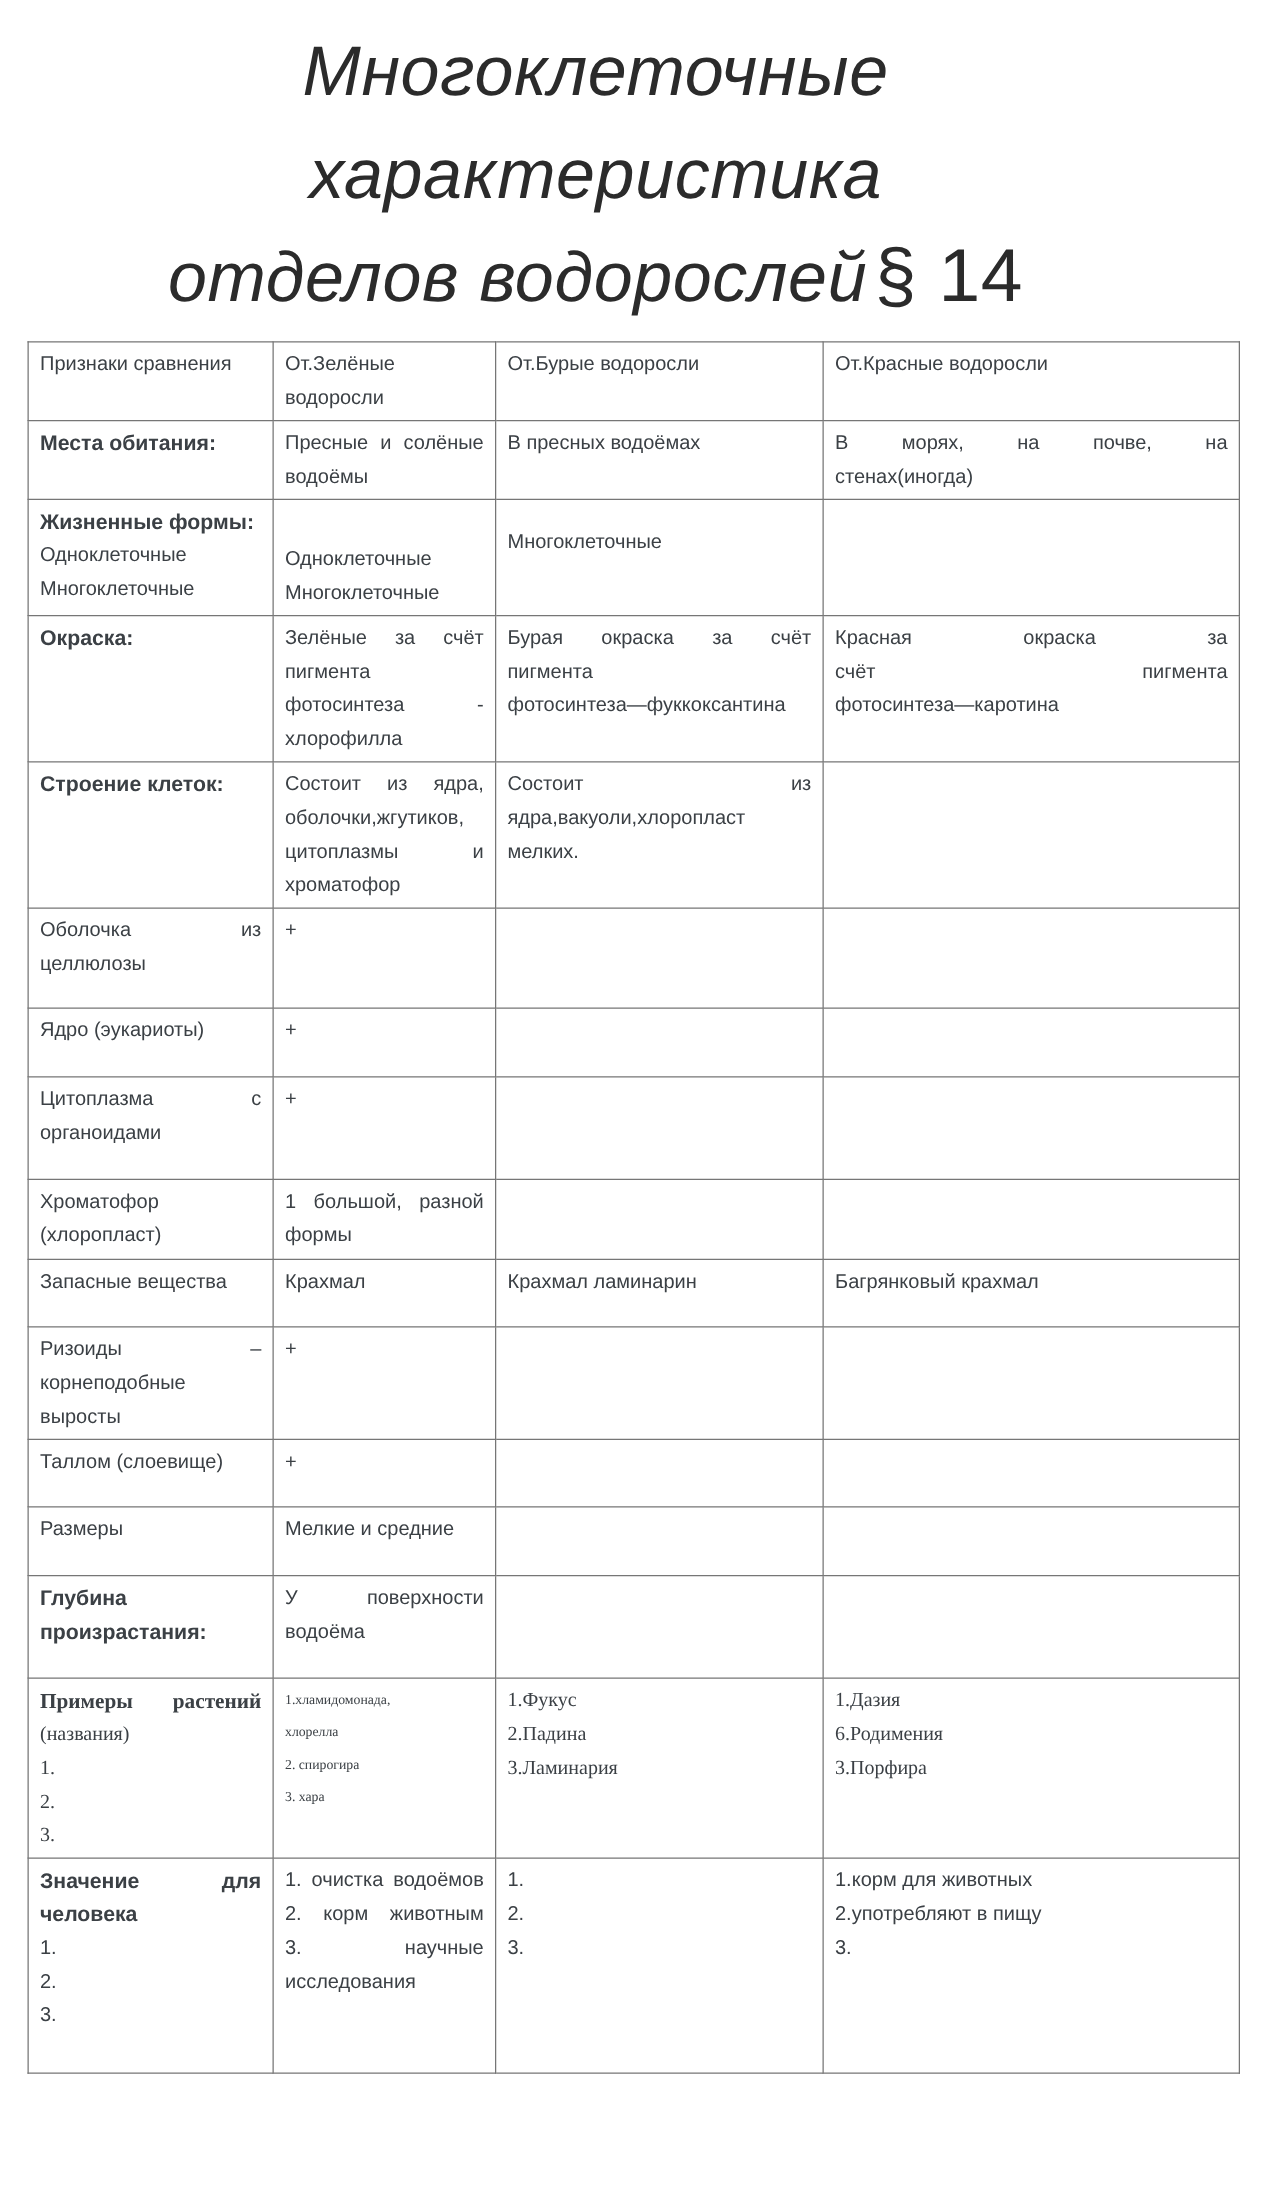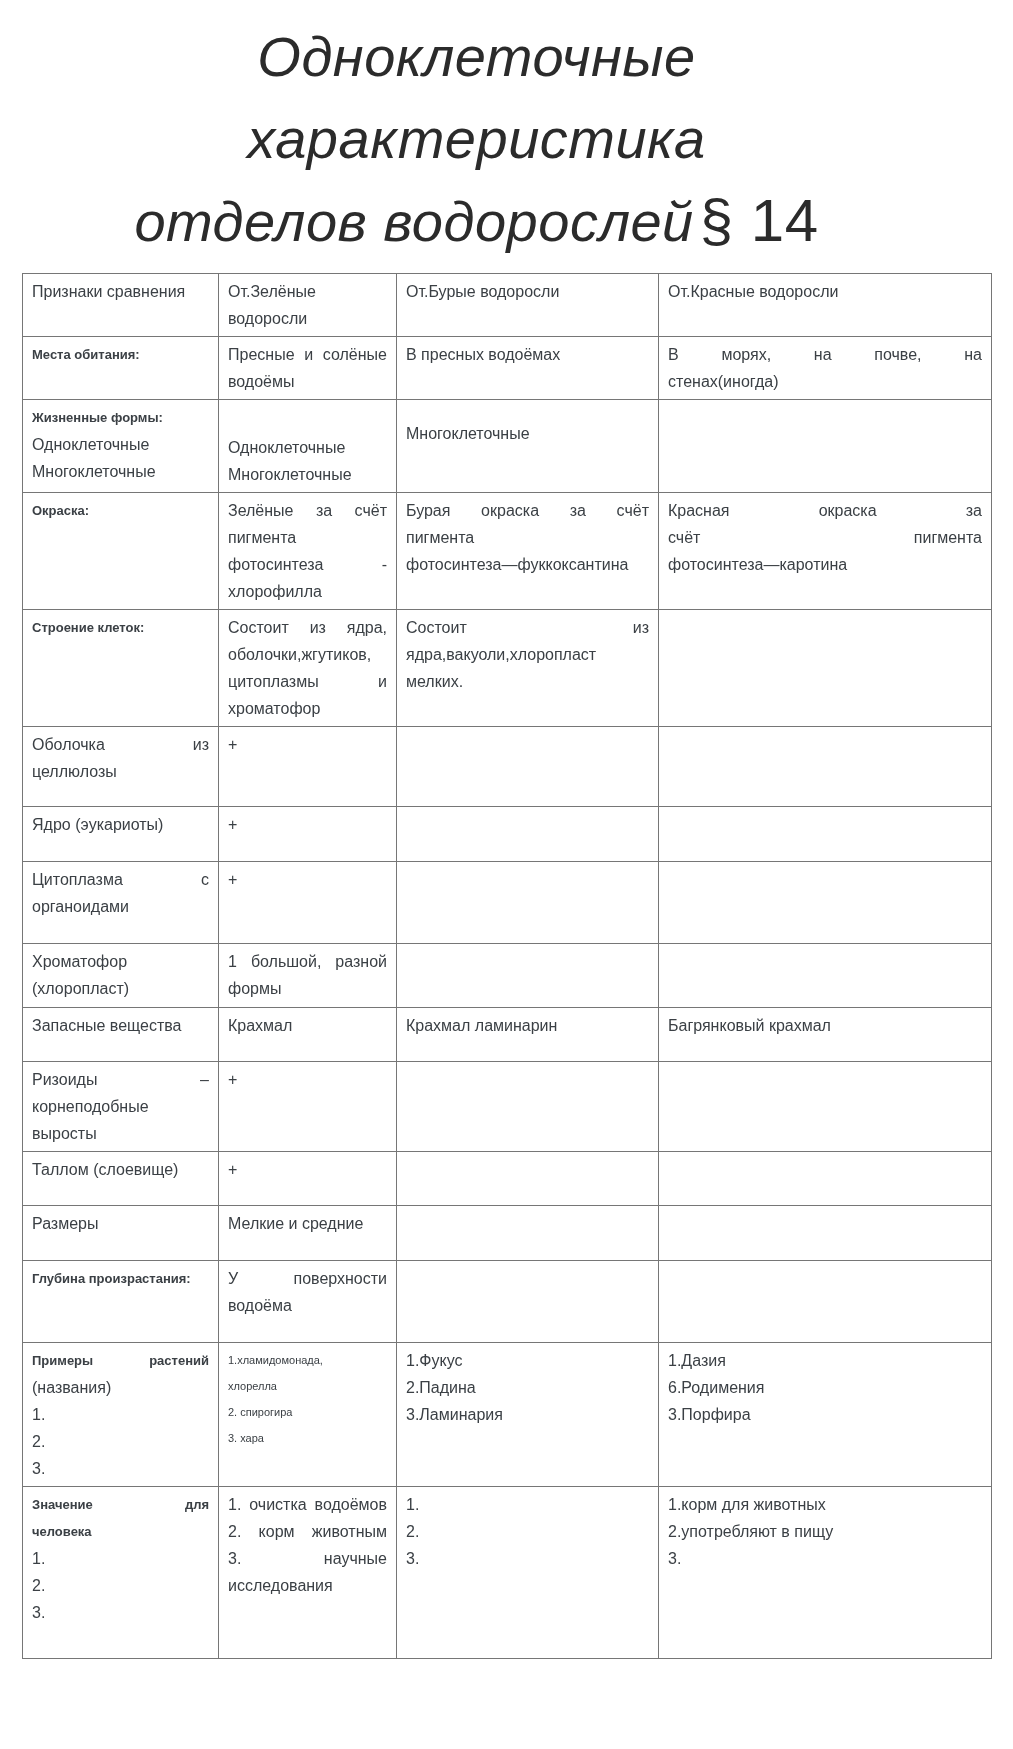--- a/index.html
+++ b/index.html
@@ -43,42 +43,42 @@
     vertical-align:top;
     padding:4px 9px;
     font-size:16px;
     line-height:27px;
     text-align:justify;
     overflow:hidden;
   }
   .cell-h {
     display:block;
     font-weight:700;
-    font-size:13px;
+    font-size:17px;
     white-space:pre-line;
   }
   .cell-t {
     display:block;
     white-space:pre-line;
   }
   
   .jall .cell-h, .jall .cell-t { text-align-last:justify; }
   
   .gap-top .cell-t { padding-top:30px; }
   .gap-top-sm .cell-t { padding-top:16px; }
   
   .small .cell-t { font-size:11px; line-height:26px; }
 </style>
 </head>
 <body>
 
 <div class="page">
 
   <h1 class="title">
-    <span class="title-line">Одноклеточные характеристика</span>
+    <span class="title-line">Многоклеточные характеристика</span>
     <span class="title-line"><span>отделов водорослей</span><span class="title-suffix">§ 14</span></span>
   </h1>
 
   <table class="doc-table">
     <colgroup>
       <col style="width:196px">
       <col style="width:178px">
       <col style="width:262px">
       <col style="width:333px">
     </colgroup>
@@ -261,21 +261,21 @@
           <td>
             <span class="cell-h">Глубина произрастания:</span>
           </td>
           <td class="jall">
             <span class="cell-t">У поверхности
 водоёма</span>
           </td>
           <td></td>
           <td></td>
         </tr>
-        <tr style="height: 134px;">
+        <tr style="height: 134px; font-family: Liberation Serif, serif;">
           <td class="jall">
             <span class="cell-h">Примеры растений</span>
             <span class="cell-t">(названия)
 1.
 2.
 3.</span>
           </td>
           <td class="small">
             <span class="cell-t">1.хламидомонада,
 хлорелла

